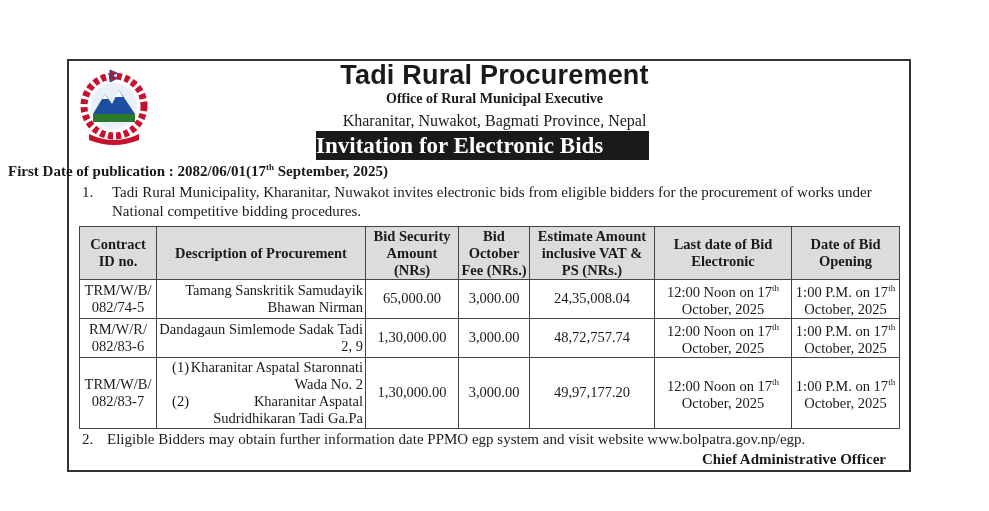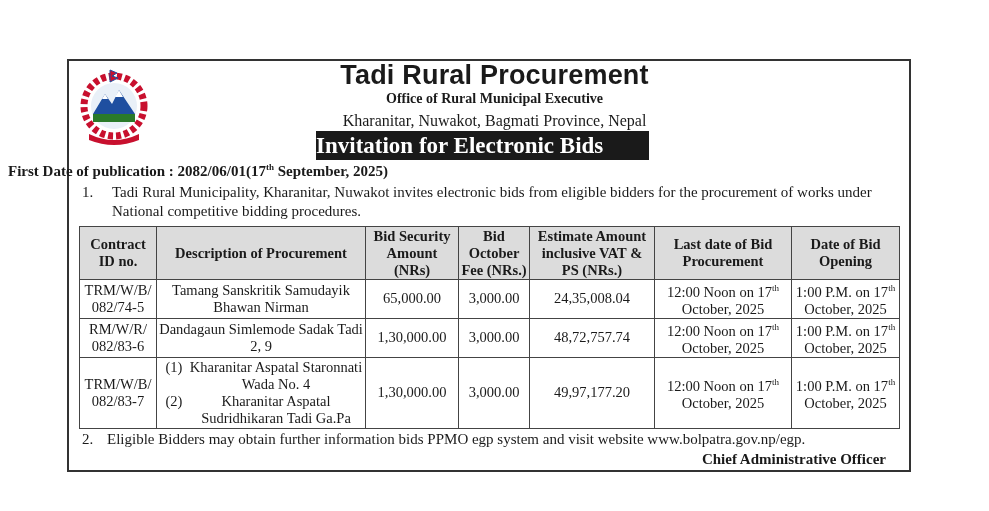--- a/index.html
+++ b/index.html
@@ -15,21 +15,21 @@
   .banner { position:absolute; left:316px; top:131px; width:333px; height:29px; background:#1a1a1a;
             color:#fff; font-weight:bold; font-size:23px; line-height:29px; }
   .pub { position:absolute; left:8px; top:162px; width:989px; font-weight:bold; font-size:15px; }
   .pub sup, td sup { font-size:9px; }
   .para { position:absolute; left:82px; top:183px; width:830px; font-size:15px; line-height:19px; }
   .para .num { position:absolute; left:0; }
   .para .txt { position:absolute; left:30px; width:800px; }
   table { position:absolute; left:79px; top:226px; width:821px; border-collapse:collapse; font-size:14.5px; }
   th, td { border:1px solid #444; text-align:center; vertical-align:middle; padding:0 2px; line-height:17px; }
   th { background:#dcdcdc; font-weight:bold; height:52px; }
-  td.desc { text-align:center; }
+  td.desc { text-align:right; }
   .row1 td { height:36px; }
   .row2 td { height:36px; }
   .row3 td { height:70px; }
   .sub { display:flex; align-items:flex-start; }
   .sub .n { width:30px; flex:none; }
   .foot1 { position:absolute; left:82px; top:431px; width:830px; font-size:15px; }
   .foot1 .num { position:absolute; left:0; }
   .foot1 .txt { position:absolute; left:25px; white-space:nowrap; }
   .sign { position:absolute; right:103px; top:451px; font-weight:bold; font-size:15px; }
 </style>
@@ -62,21 +62,21 @@
 </div>
 
 <table>
   <thead>
     <tr>
       <th style="width:72px">Contract ID no.</th>
       <th style="width:204px">Description of Procurement</th>
       <th style="width:88px">Bid Security Amount (NRs)</th>
       <th style="width:66px">Bid October Fee (NRs.)</th>
       <th style="width:120px">Estimate Amount inclusive VAT &amp; PS (NRs.)</th>
-      <th style="width:132px">Last date of Bid Procurement</th>
+      <th style="width:132px">Last date of Bid Electronic</th>
       <th>Date of Bid Opening</th>
     </tr>
   </thead>
   <tbody>
     <tr class="row1">
       <td>TRM/W/B/ 082/74-5</td>
       <td class="desc">Tamang Sanskritik Samudayik Bhawan Nirman</td>
       <td>65,000.00</td>
       <td>3,000.00</td>
       <td>24,35,008.04</td>
@@ -90,34 +90,34 @@
       <td>3,000.00</td>
       <td>48,72,757.74</td>
       <td><span>12:00 Noon on 17</span><sup>th</sup><span> October, 2025</span></td>
       <td><span>1:00 P.M. on 17</span><sup>th</sup><span> October, 2025</span></td>
     </tr>
     <tr class="row3">
       <td>TRM/W/B/ 082/83-7</td>
       <td class="desc">
         <div class="sub">
             <span class="n">(1)</span>
-            <span>Kharanitar Aspatal Staronnati Wada No. 4</span>
+            <span>Kharanitar Aspatal Staronnati Wada No. 2</span>
           </div>
         <div class="sub">
             <span class="n">(2)</span>
             <span>Kharanitar Aspatal Sudridhikaran Tadi Ga.Pa</span>
           </div>
       </td>
       <td>1,30,000.00</td>
       <td>3,000.00</td>
       <td>49,97,177.20</td>
       <td><span>12:00 Noon on 17</span><sup>th</sup><span> October, 2025</span></td>
       <td><span>1:00 P.M. on 17</span><sup>th</sup><span> October, 2025</span></td>
     </tr>
   </tbody>
 </table>
 
 <div class="foot1">
   <span class="num">2.</span>
-  <span class="txt">Eligible Bidders may obtain further information bids PPMO egp system and visit website www.bolpatra.gov.np/egp.</span>
+  <span class="txt">Eligible Bidders may obtain further information date PPMO egp system and visit website www.bolpatra.gov.np/egp.</span>
 </div>
 
 <div class="sign">Chief Administrative Officer</div>
 
 </body></html>

